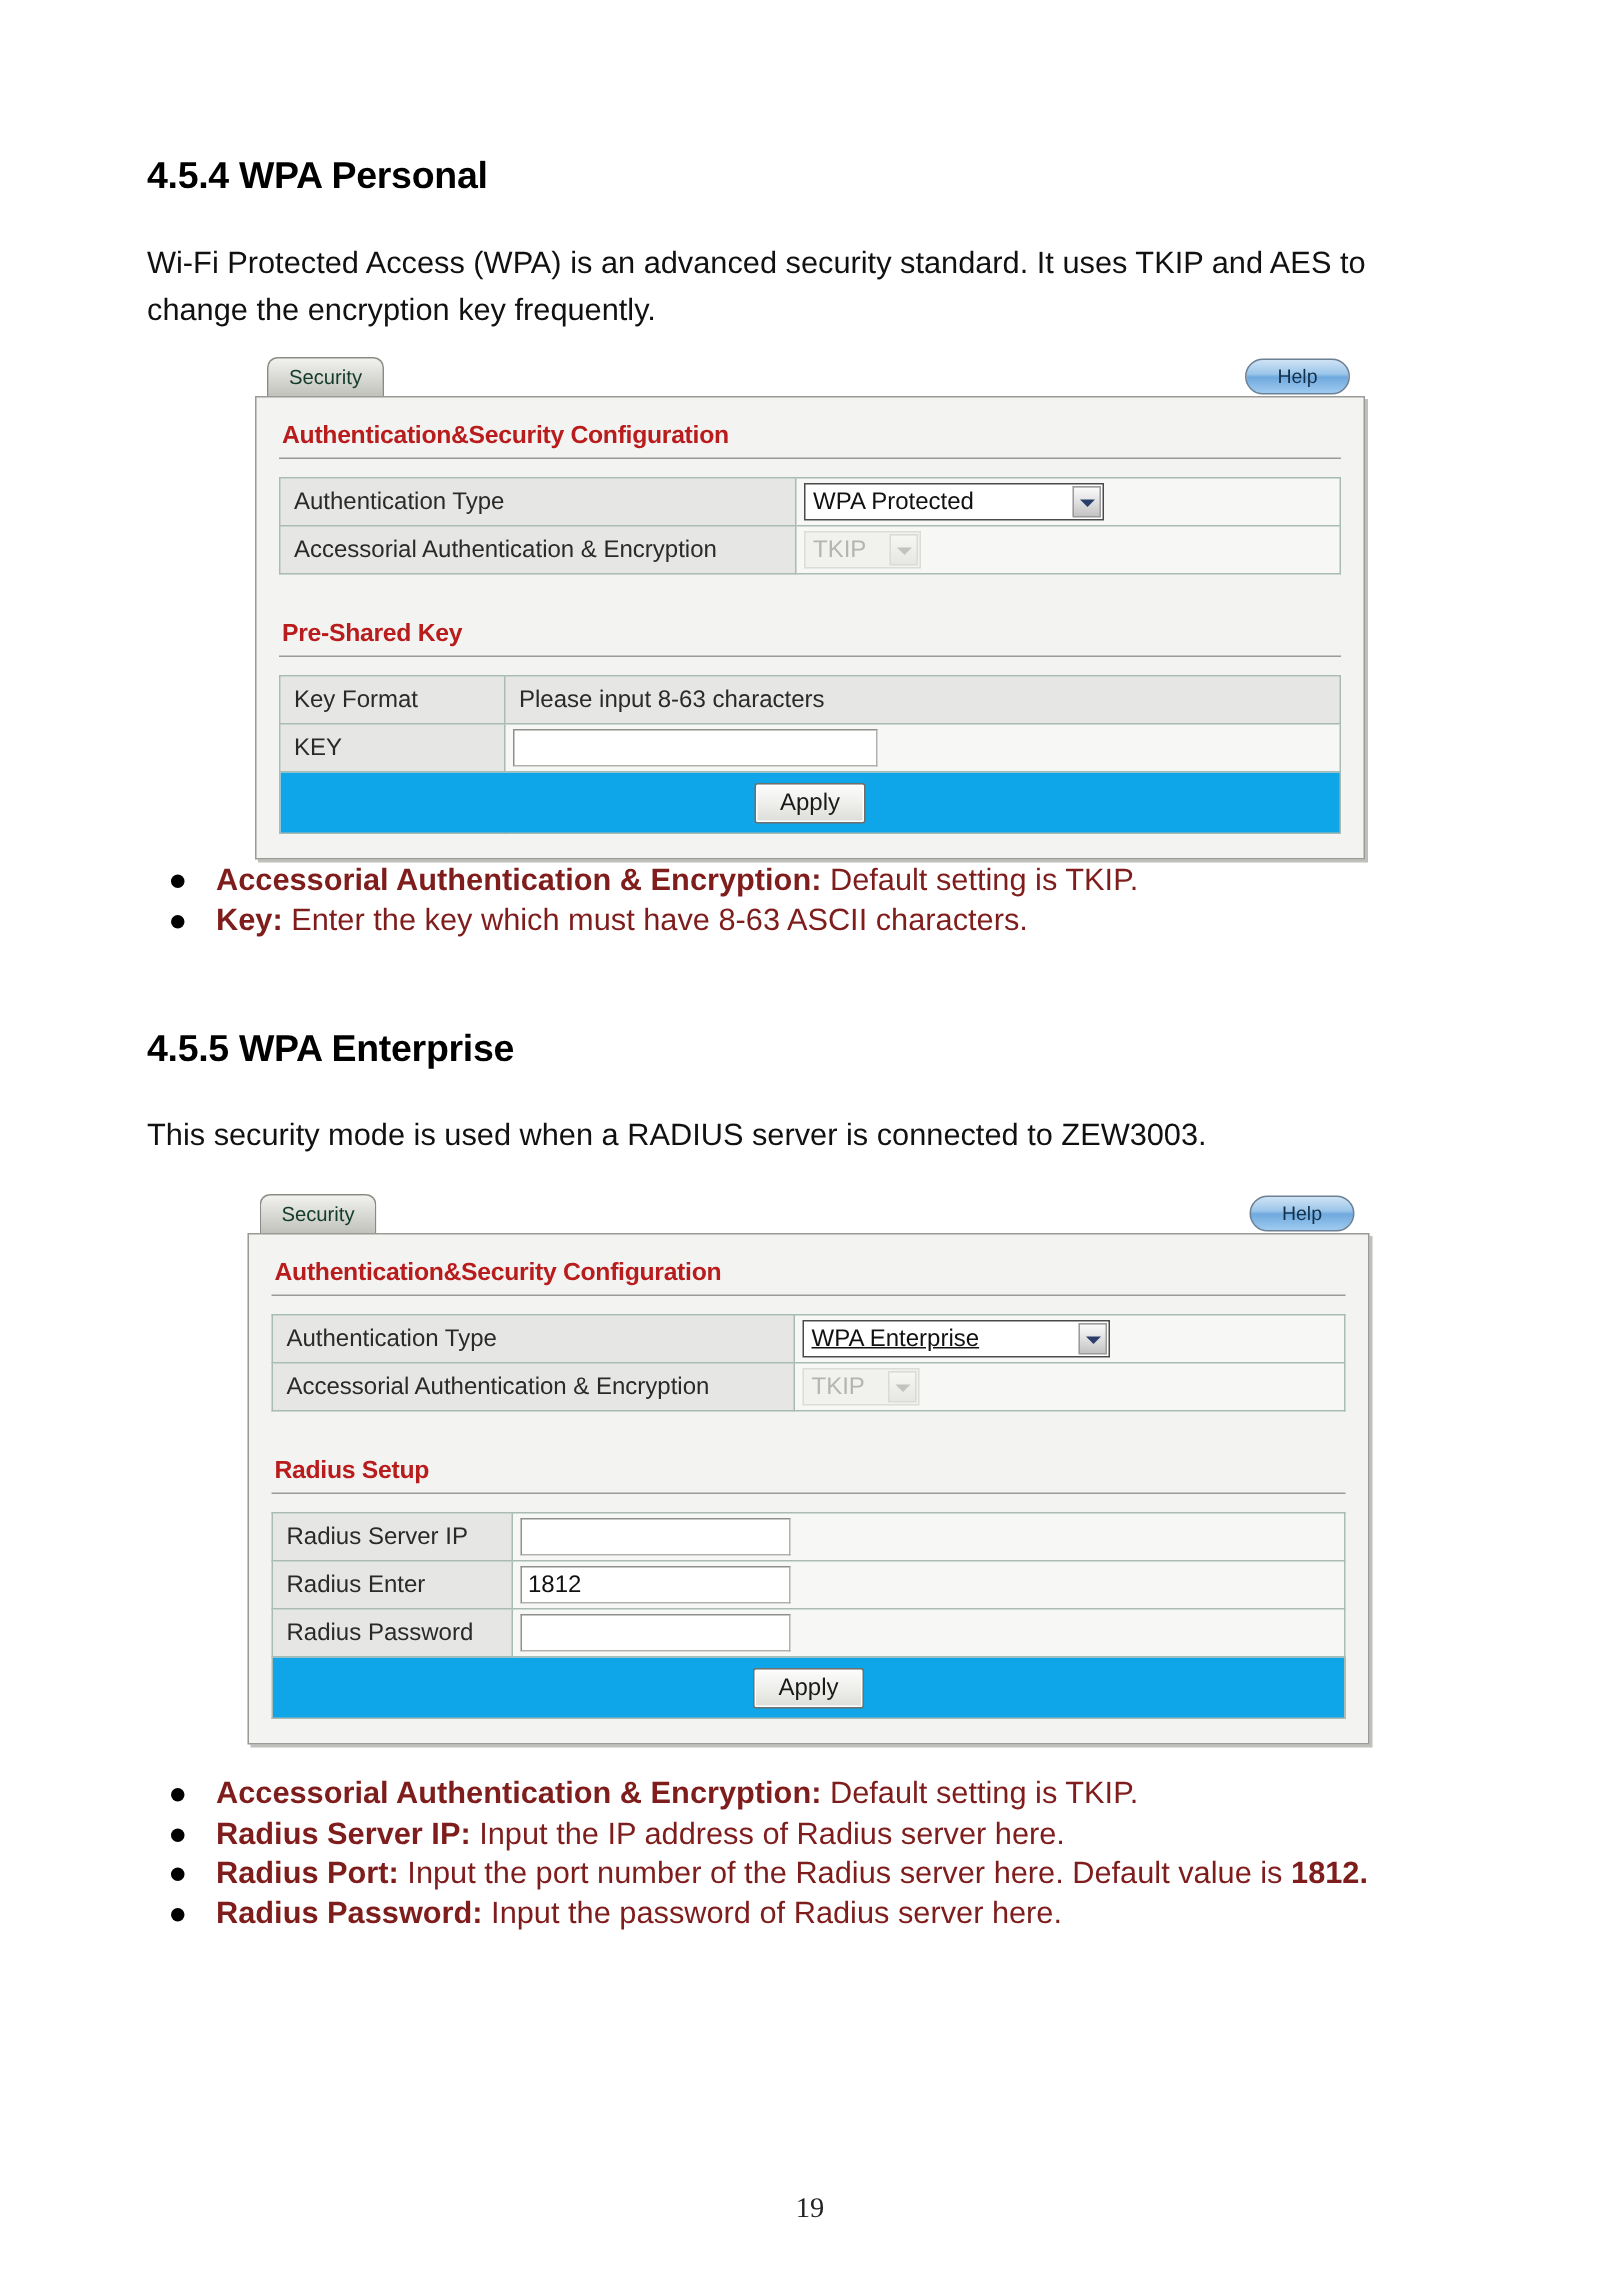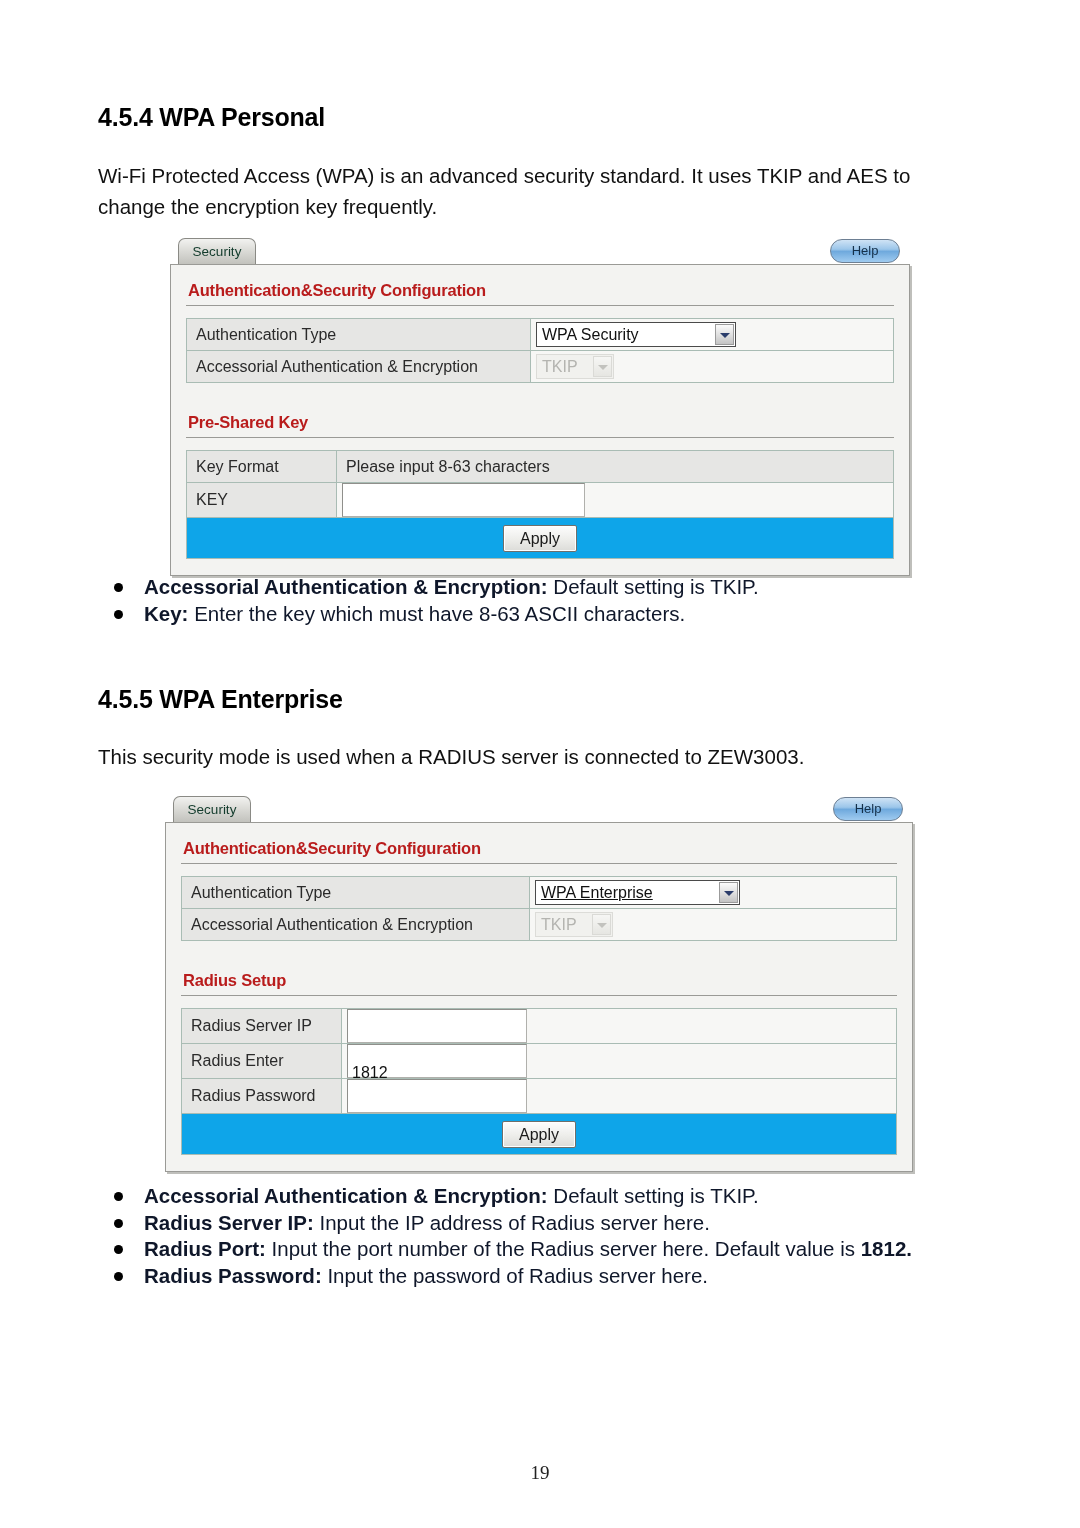--- a/index.html
+++ b/index.html
@@ -44,21 +44,21 @@
     margin: 0;
     padding: 0;
     list-style: none;
   }
   .bullet-list li {
     position: relative;
     padding-left: 46px;
     font-size: 20.5px;
     line-height: 25.5px;
     margin-bottom: 1px;
-    color: #0f172a;
+    color: #7f1d1d;
   }
   .bullet-list li .dot {
     position: absolute;
     left: 16px;
     top: 9px;
     width: 9px;
     height: 9px;
     background: #000;
     border-radius: 50%;
   }
@@ -218,21 +218,21 @@
     display: inline-block;
     box-sizing: border-box;
     height: 25px;
     background: #ffffff;
     border: 1px solid #b0b0ac;
     border-top-color: #8f8f8b;
     border-left-color: #8f8f8b;
     font-size: 16px;
     line-height: 23px;
     color: #111;
-    padding: 16px 4px;
+    padding: 0 4px;
     vertical-align: middle;
     white-space: nowrap;
   }
 
   .apply-btn {
     display: inline-block;
     box-sizing: border-box;
     min-width: 74px;
     height: 27px;
     padding: 0 12px;
@@ -274,21 +274,21 @@
       <table class="cfg">
         <colgroup>
             <col style="width:344px">
             <col>
           </colgroup>
         <tbody>
           <tr>
             <td class="label">Authentication Type</td>
             <td class="field">
               <span class="sel" style="width:200px;">
-                <span>WPA Security</span>
+                <span>WPA Protected</span>
                 <span class="arrow"></span>
               </span>
             </td>
           </tr>
           <tr>
             <td class="label">Accessorial Authentication &amp; Encryption</td>
             <td class="field">
               <span class="sel disabled" style="width:78px;">
                 <span>TKIP</span>
                 <span class="arrow"></span>

